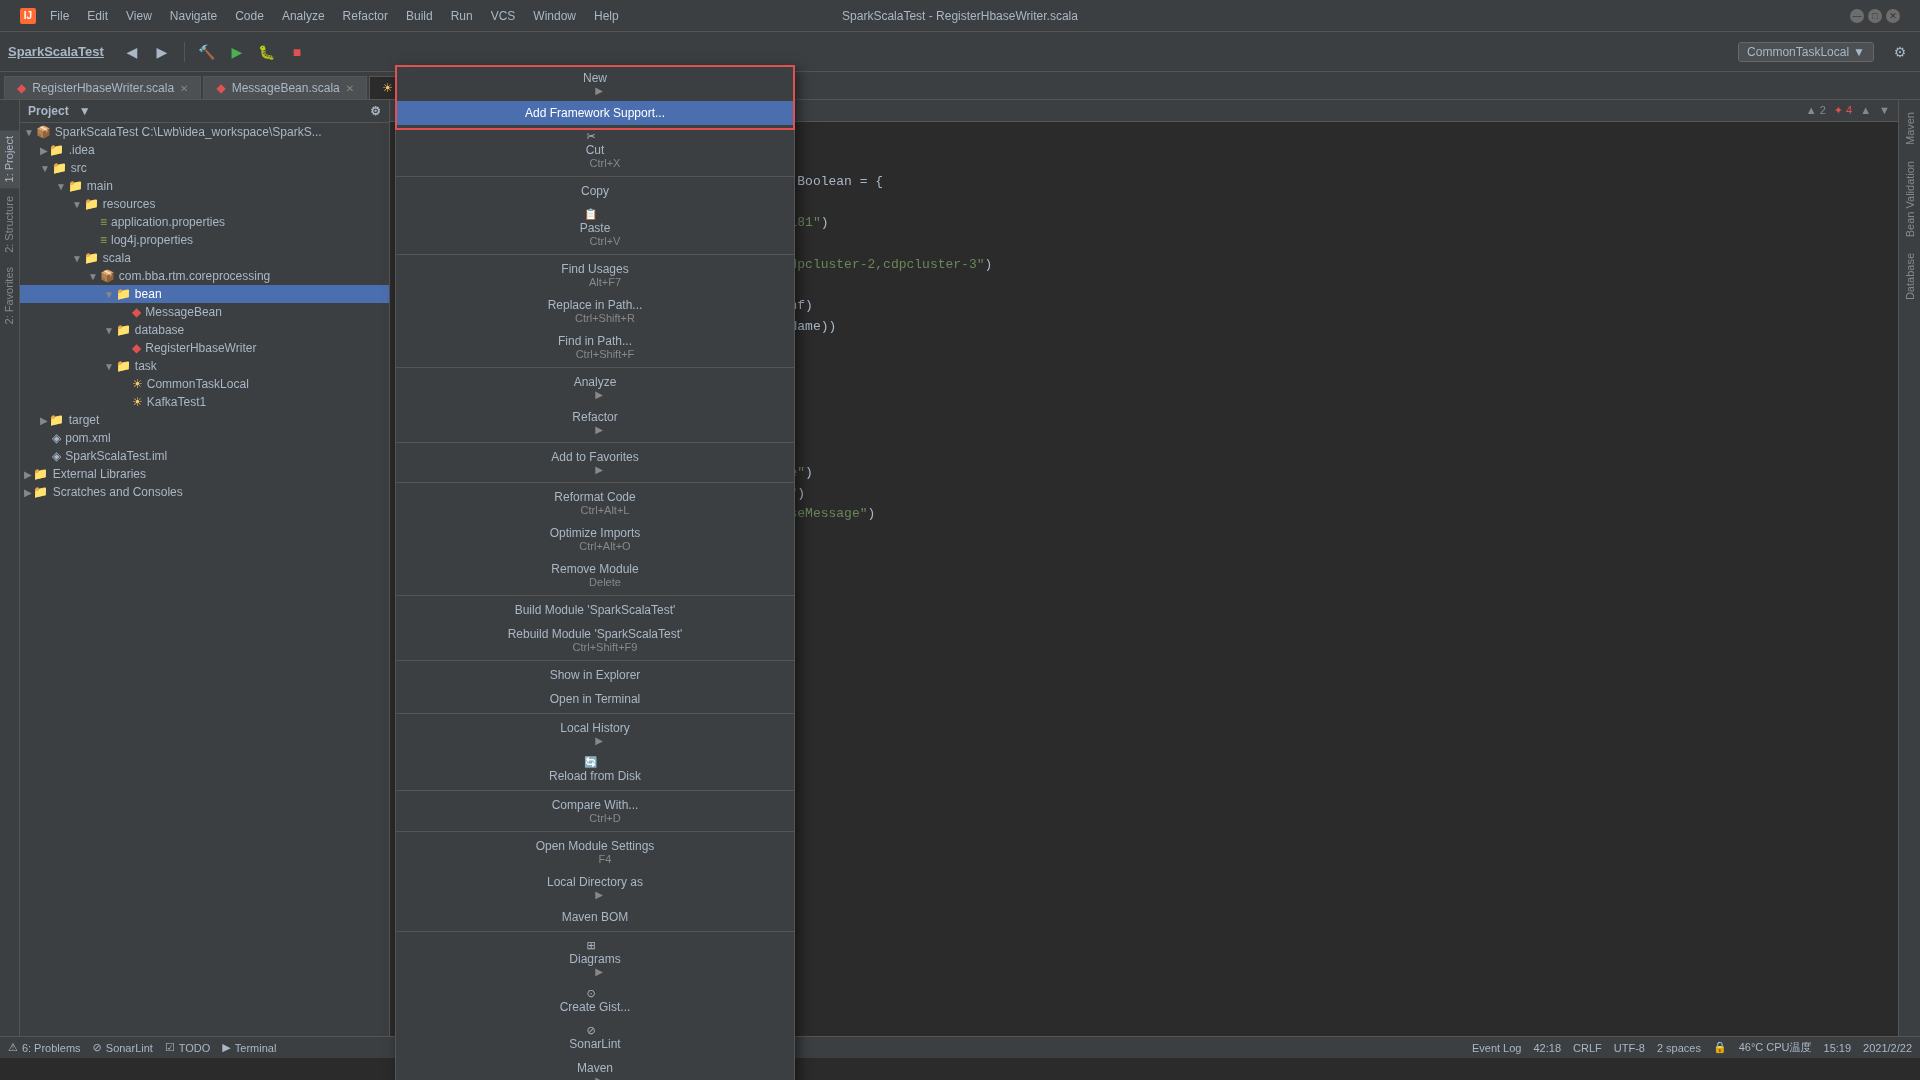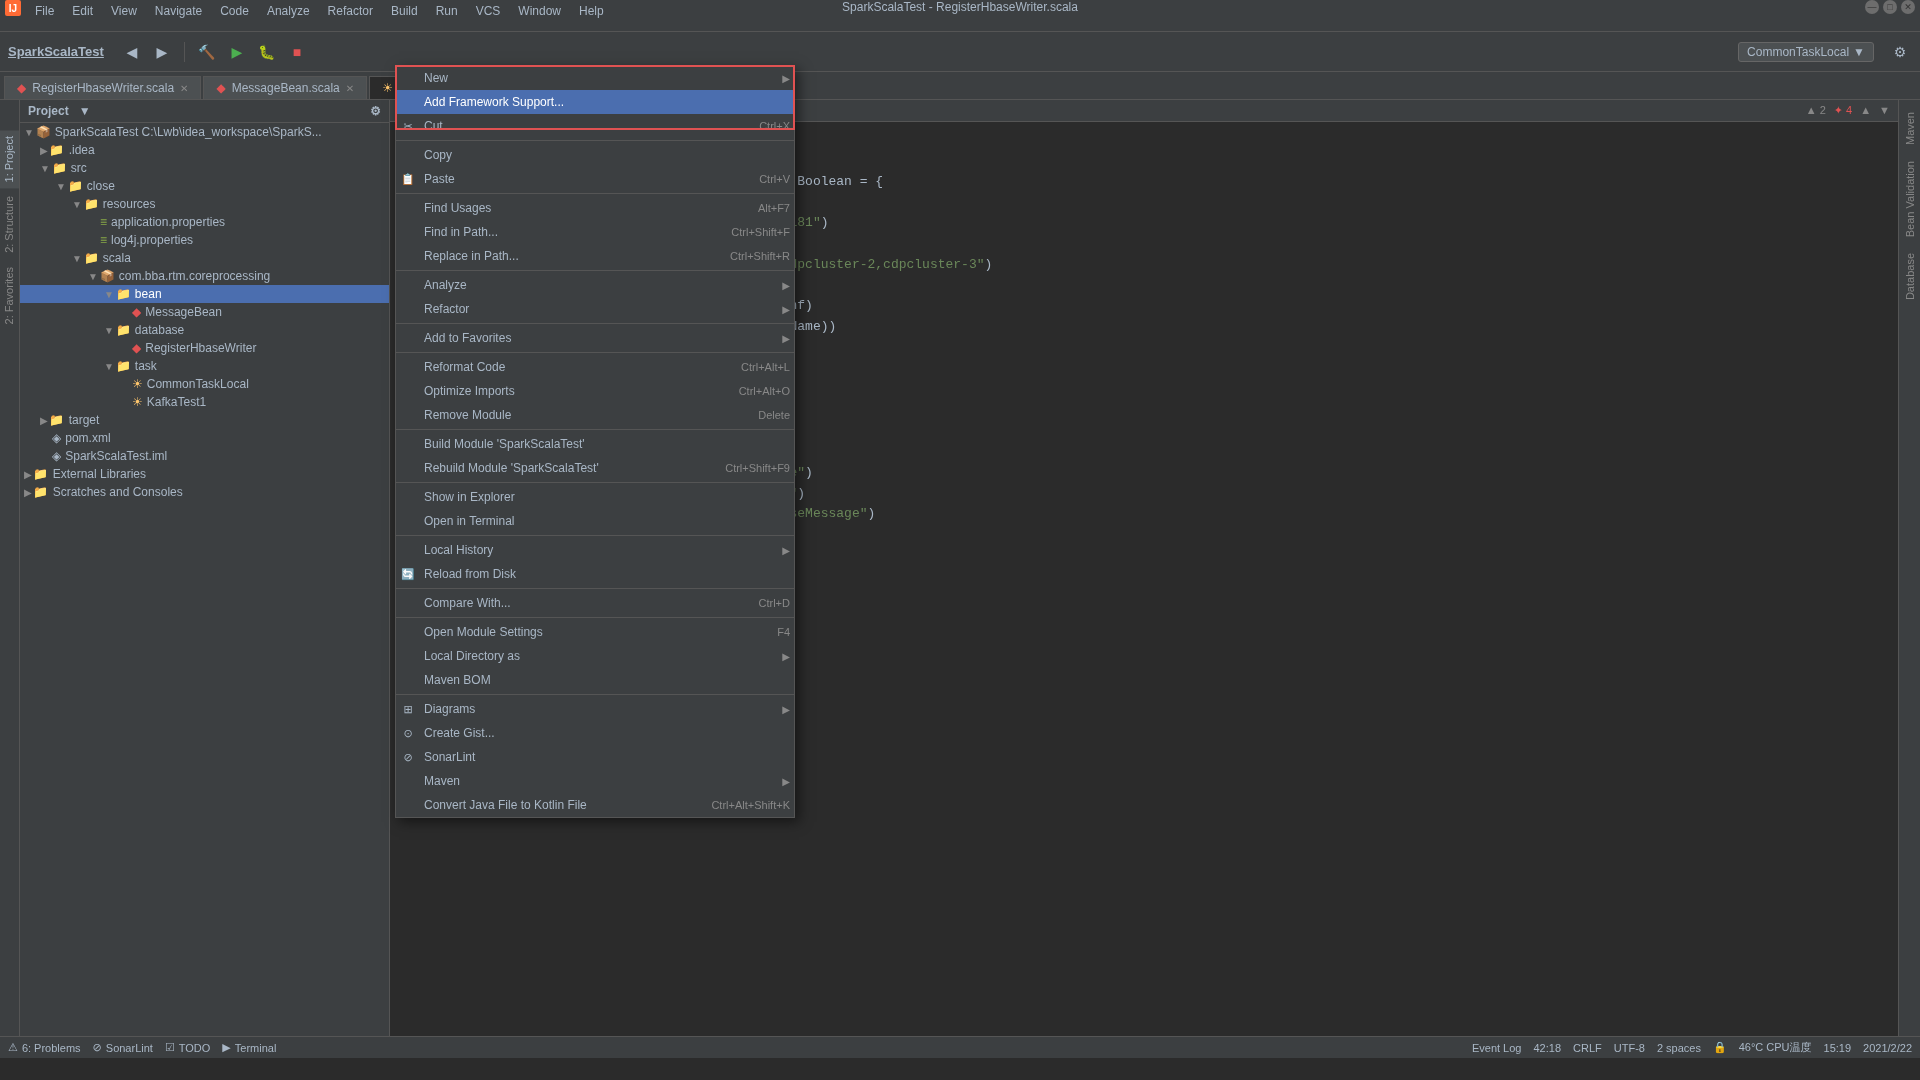--- a/index.html
+++ b/index.html
@@ -12,21 +12,22 @@
       height: 1080px;
       overflow: hidden;
       position: relative;
     }
 
     
     #titlebar {
       height: 32px;
       background: #3c3f41;
       display: flex;
-      padding: 0 5px;
+      align-items: center;
+      padding: 0 20px;
       border-bottom: 1px solid #555;
       position: relative;
     }
     #titlebar .app-icon {
       width: 16px;
       height: 16px;
       margin-right: 6px;
       background: #ff6b35;
       border-radius: 2px;
       display: flex;
@@ -303,25 +304,26 @@
       width: 400px;
       background: #3c3f41;
       border: 1px solid #555;
       box-shadow: 4px 4px 12px rgba(0,0,0,0.5);
       z-index: 200;
       pointer-events: all;
     }
     .cm-item {
       display: flex;
       align-items: center;
-      padding: 5px 4px;
+      padding: 5px 12px;
       cursor: pointer;
       font-size: 12px;
       color: #a9b7c6;
       position: relative;
+      flex-direction: column;
     }
     .cm-item.highlighted { background: #4b6eaf; color: #fff; }
     .cm-item .cm-label { flex: 1; }
     .cm-item .cm-shortcut { color: #888; font-size: 11px; margin-left: 20px; }
     .cm-item .cm-arrow { margin-left: 8px; color: #888; font-size: 10px; }
     .cm-separator { height: 1px; background: #555; margin: 2px 0; }
     .cm-icon { width: 16px; margin-right: 8px; display: inline-flex; align-items: center; justify-content: center; font-size: 11px; }
 
     
     .cm-top-highlight {
@@ -448,21 +450,21 @@
         <div class="tree-item">
           <span class="indent" style="padding-left: 16px;"></span>
           <span class="chevron">▼</span>
           <span class="icon" style="color: rgb(232, 168, 76);">📁</span>
           <span>src</span>
         </div>
         <div class="tree-item">
           <span class="indent" style="padding-left: 32px;"></span>
           <span class="chevron">▼</span>
           <span class="icon" style="color: rgb(232, 168, 76);">📁</span>
-          <span>close</span>
+          <span>main</span>
         </div>
         <div class="tree-item">
           <span class="indent" style="padding-left: 48px;"></span>
           <span class="chevron">▼</span>
           <span class="icon" style="color: rgb(232, 168, 76);">📁</span>
           <span>resources</span>
         </div>
         <div class="tree-item">
           <span class="indent" style="padding-left: 64px;"></span>
           <span style="display: inline-block; width: 12px;"></span>
@@ -742,27 +744,27 @@
         <span class="cm-shortcut">Ctrl+V</span>
       </div>
       <div class="cm-separator"></div>
       <div class="cm-item">
         <span class="cm-icon"></span>
         <span class="cm-label">Find Usages</span>
         <span class="cm-shortcut">Alt+F7</span>
       </div>
       <div class="cm-item">
         <span class="cm-icon"></span>
+        <span class="cm-label">Replace in Path...</span>
+        <span class="cm-shortcut">Ctrl+Shift+R</span>
+      </div>
+      <div class="cm-item">
+        <span class="cm-icon"></span>
         <span class="cm-label">Find in Path...</span>
         <span class="cm-shortcut">Ctrl+Shift+F</span>
-      </div>
-      <div class="cm-item">
-        <span class="cm-icon"></span>
-        <span class="cm-label">Replace in Path...</span>
-        <span class="cm-shortcut">Ctrl+Shift+R</span>
       </div>
       <div class="cm-separator"></div>
       <div class="cm-item">
         <span class="cm-icon"></span>
         <span class="cm-label">Analyze</span>
         <span class="cm-arrow">▶</span>
       </div>
       <div class="cm-item">
         <span class="cm-icon"></span>
         <span class="cm-label">Refactor</span>

